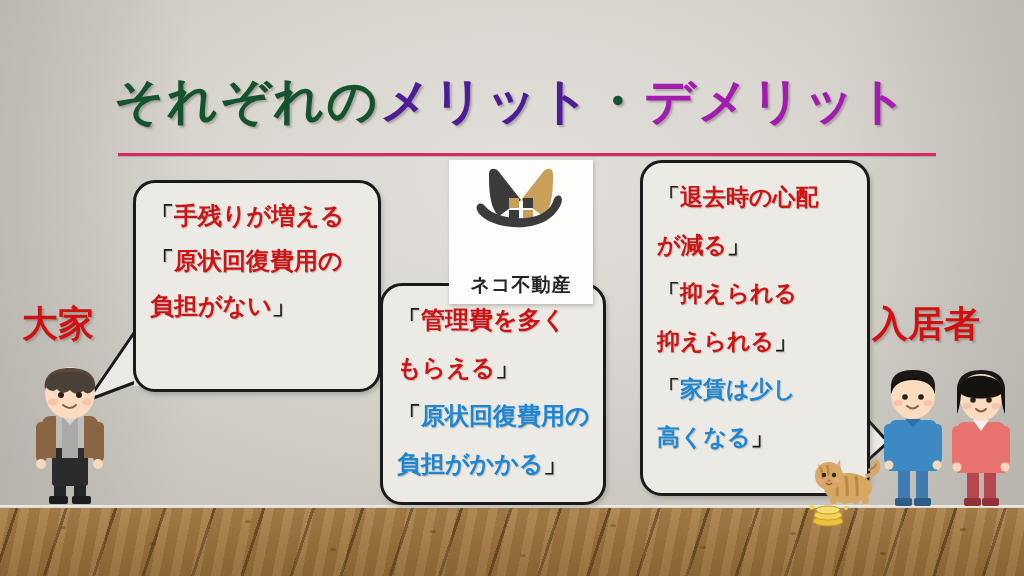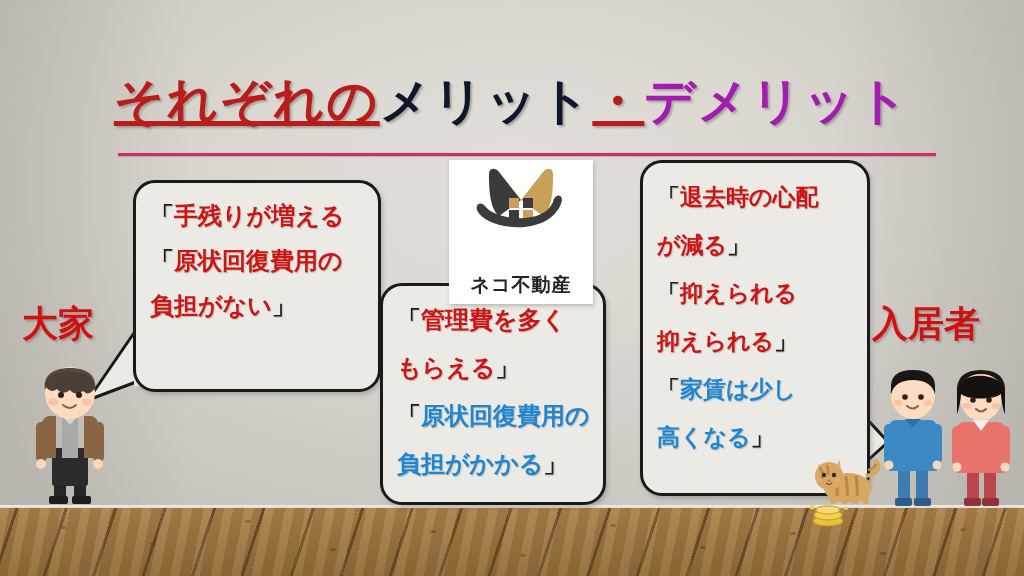--- a/index.html
+++ b/index.html
@@ -65,22 +65,22 @@
   .title {
     position:absolute; left:0; top:68px; width:1024px;
     text-align:center;
     font-family:"DejaVu Serif","Liberation Serif",serif;
     font-weight:bold;
     font-size:50px;
     letter-spacing:2px;
     white-space:nowrap;
     text-shadow:2px 2px 2px rgba(110,105,98,.45);
   }
-  .t-blk { color:#b91c1c;text-decoration:underline; }
-  .t-red { color:#0f172a; }
+  .t-blk { color:#14532d; }
+  .t-red { color:#4c1d95; }
   .t-blu { color:#a21caf; }
 
   .divider {
     position:absolute; left:118px; top:153px; width:818px; height:3px;
     background:#d62b60;
     box-shadow:0 1px 1px rgba(120,110,105,.35);
   }
 
   
   .side-label {

